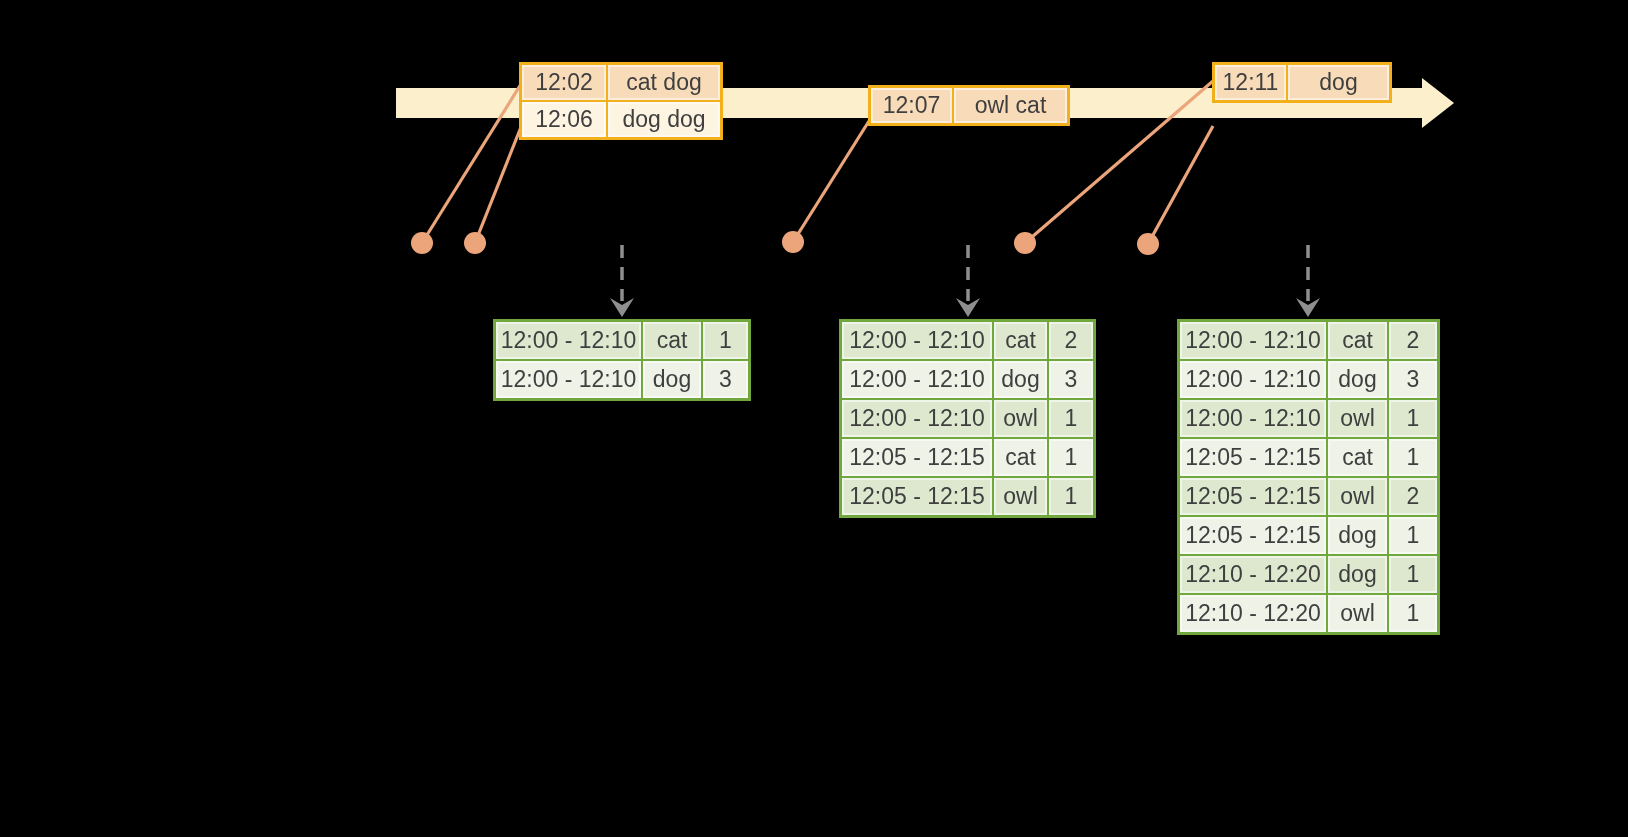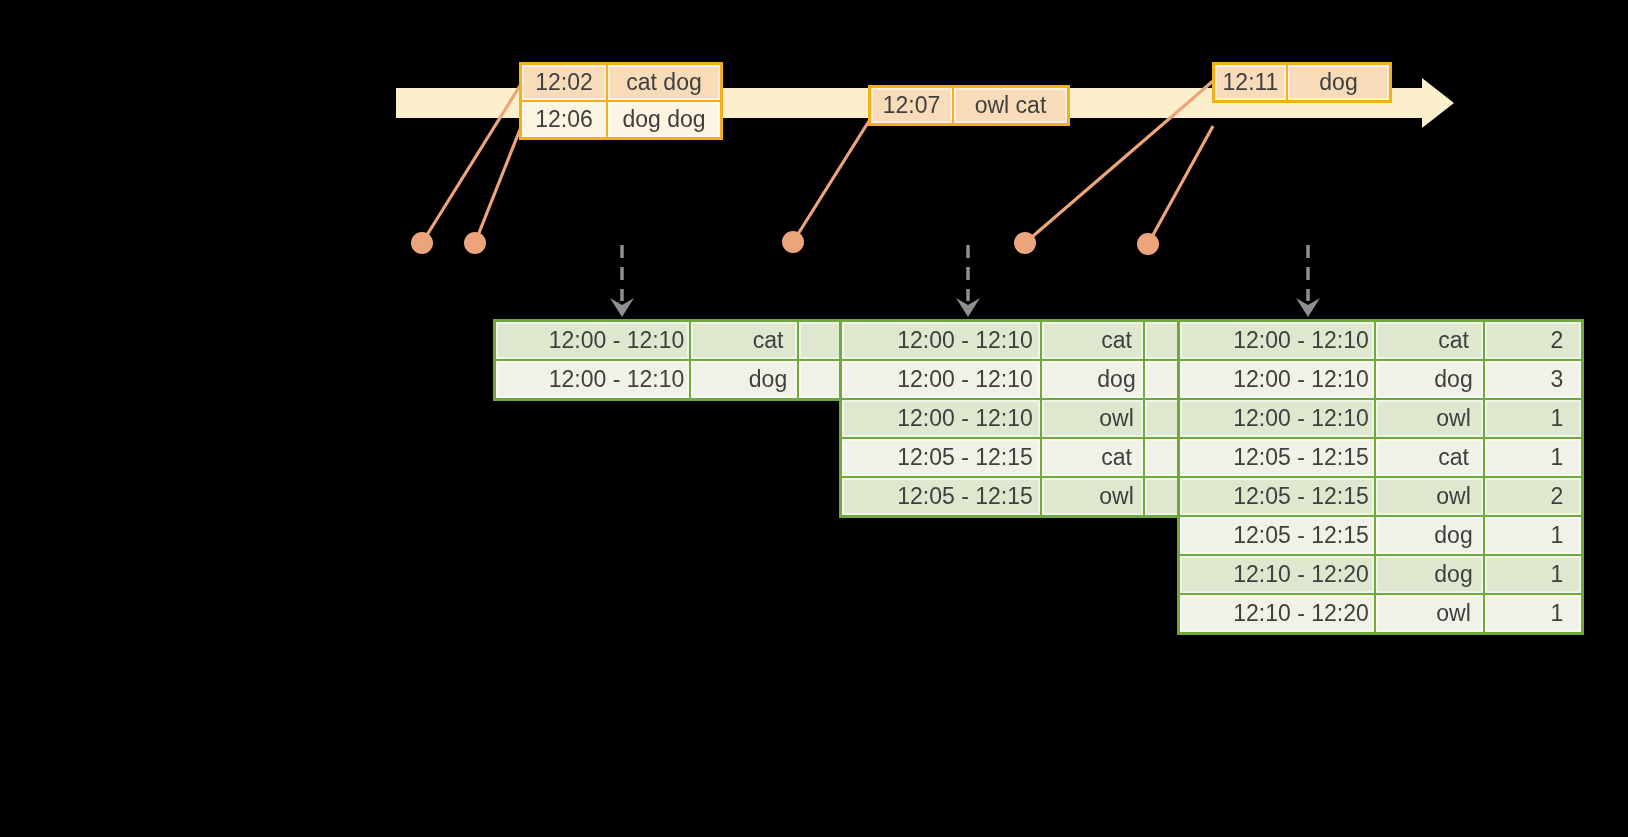--- a/index.html
+++ b/index.html
@@ -25,21 +25,21 @@
   .etable tr:nth-child(even) td{background:#fdf4e2;}
   #etable1{left:519px;top:62px;}
   #etable1 .c-time{width:84px;} #etable1 .c-words{width:112px;margin-top:40px;}
   #etable2{left:868px;top:85px;}
   #etable2 .c-time{width:81px;} #etable2 .c-words{width:113px;}
   #etable3{left:1212px;top:62px;padding-left:41px;}
   #etable3 .c-time{width:71px;} #etable3 .c-words{width:101px;}
 
   
   .rtable{border:3px solid #70a83e;}
-  .rtable td{border:2px solid #70a83e;height:37px;line-height:37px;padding-left:48px;}
+  .rtable td{border:2px solid #70a83e;height:37px;line-height:37px;}
   .rtable tr:nth-child(odd) td{background:#dde8cf;}
   .rtable tr:nth-child(even) td{background:#eef2e7;}
   #rtable1{left:493px;top:319px;}
   #rtable1 .c-win{width:145px;} #rtable1 .c-word{width:58px;} #rtable1 .c-count{width:45px;}
   #rtable2{left:839px;top:319px;}
   #rtable2 .c-win{width:150px;} #rtable2 .c-word{width:53px;} #rtable2 .c-count{width:44px;}
   #rtable3{left:1177px;top:319px;}
   #rtable3 .c-win{width:146px;} #rtable3 .c-word{width:59px;} #rtable3 .c-count{width:48px;}
 </style>
 </head>

